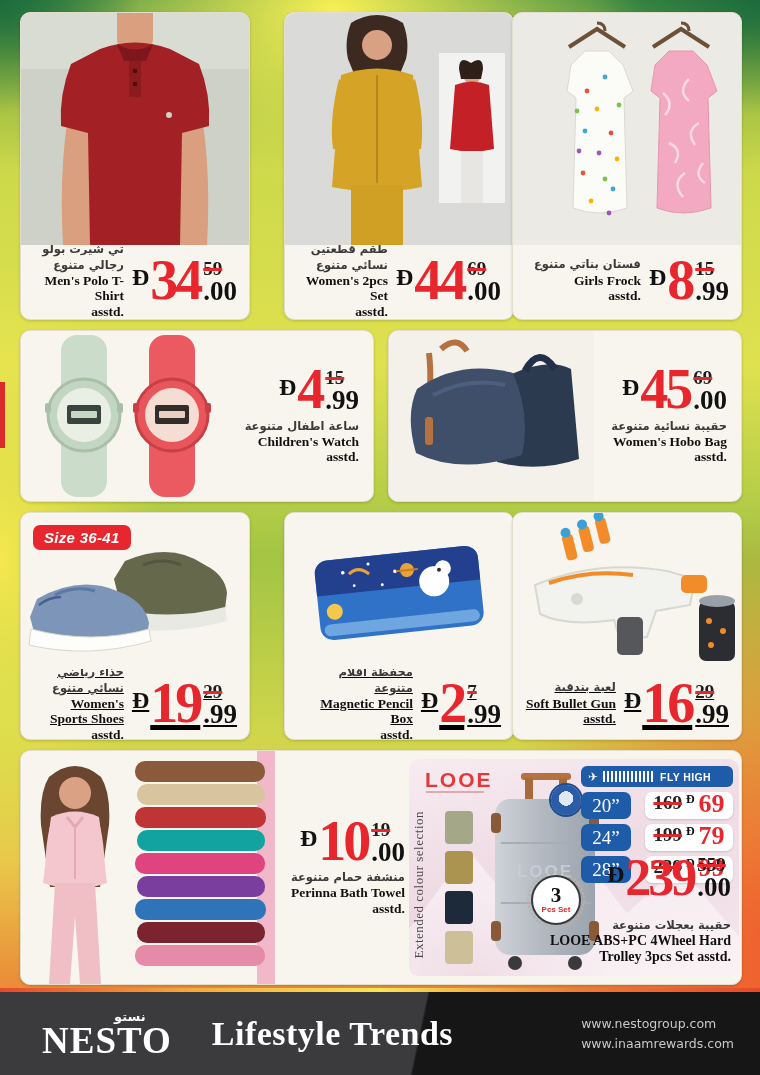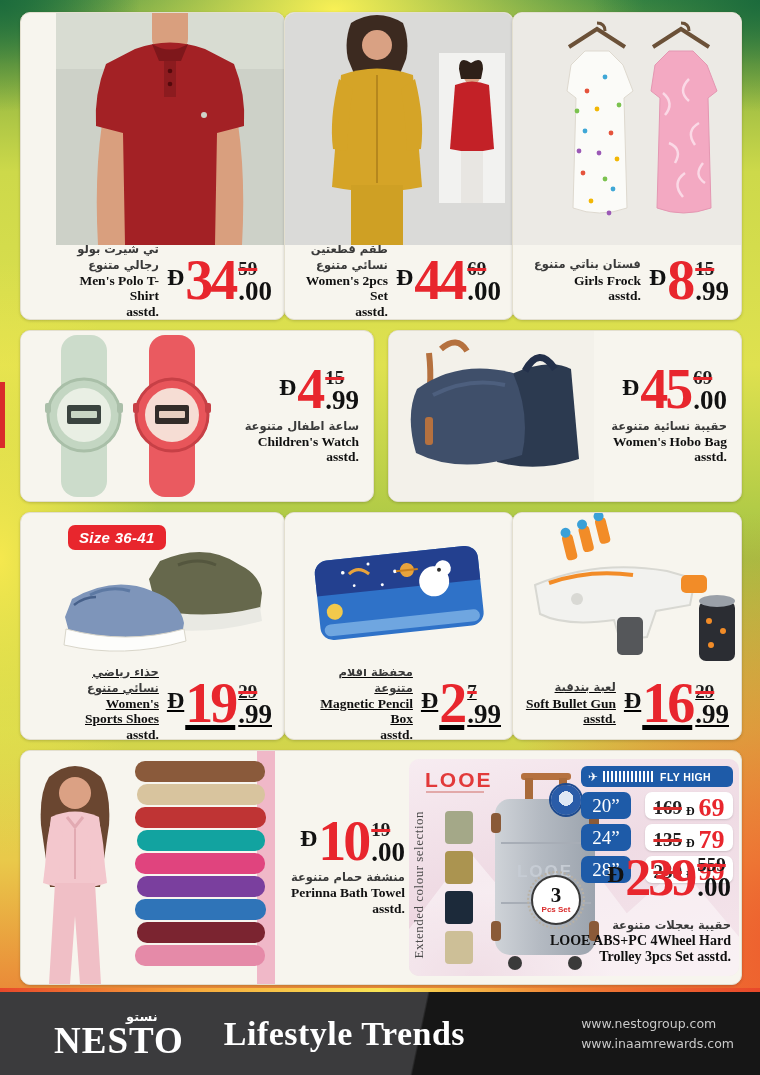--- a/index.html
+++ b/index.html
@@ -28,21 +28,21 @@
   .dec{font:700 27px/0.8 "Liberation Serif",serif;color:#111;}
   .names{text-align:right;}
   .ar{font:700 11.5px/1.4 "DejaVu Sans",sans-serif;color:#3a3a3a;direction:rtl;}
   .en{font:700 13.5px/1.15 "Liberation Serif",serif;color:#101010;}
   .info{display:flex;justify-content:flex-end;align-items:center;gap:8px;padding:0 12px;}
 
   
   .r1{top:12px;height:306px;width:228px;}
   .r1 .imgbox{height:232px;}
   .r1 .info{height:70px;}
-  .c1{left:20px;padding-left:35px;} .c2{left:284px;} .c3{left:512px;}
+  .c1{left:20px;} .c2{left:284px;} .c3{left:512px;}
   .r2{top:330px;height:170px;width:352px;display:flex;}
   .r2a{left:20px;} .r2b{left:388px;}
   .r2 .imgbox{height:170px;}
   .r2 .side{flex:1;display:flex;flex-direction:column;justify-content:center;align-items:flex-end;padding-right:14px;}
   .r2 .names{margin-top:6px;}
   .r3{top:512px;height:226px;width:228px;}
   .r3 .imgbox{height:156px;}
   .r3 .info{height:68px;text-decoration:underline;}
   .r4{top:750px;height:233px;width:720px;left:20px;display:flex;}
   .footgap{position:absolute;left:0;bottom:83px;width:760px;height:4px;background:linear-gradient(90deg,#e8482a,#f6a83c,#f8e455,#ef7f35,#e8482a);}
@@ -65,36 +65,36 @@
   .swatches{position:absolute;left:36px;top:52px;display:flex;flex-direction:column;gap:7px;}
   .sw{width:28px;height:33px;border-radius:4px;}
   .case-wrap{position:absolute;left:78px;top:14px;width:116px;height:200px;}
   .tablecol{position:absolute;right:6px;top:7px;width:152px;}
   .flypill{display:flex;align-items:center;gap:5px;background:#1e5ba8;border-radius:6px;height:21px;padding:0 7px;}
   .plane{color:#fff;font-size:12px;line-height:1;transform:rotate(0deg);}
   .barcode{width:52px;height:11px;background:repeating-linear-gradient(90deg,#fff 0 2px,rgba(255,255,255,0) 2px 4px);}
   .flytxt{color:#fff;font:700 10.5px "Liberation Sans",sans-serif;letter-spacing:.4px;}
   .srow{display:flex;margin-top:5px;height:27px;}
   .stab{width:50px;background:#1e5ba8;color:#fff;border-radius:7px;font:400 19px "Liberation Serif",serif;display:grid;place-items:center;}
-  .sprice{flex:1;margin-left:14px;background:#fff;border-radius:7px;display:flex;align-items:flex-end;justify-content:center;gap:4px;box-shadow:0 1px 2px rgba(0,0,0,.15);}
+  .sprice{flex:1;margin-left:14px;background:#fff;border-radius:7px;display:flex;align-items:flex-start;justify-content:center;gap:4px;box-shadow:0 1px 2px rgba(0,0,0,.15);}
   .sold{font:700 19px "Liberation Serif",serif;color:#222;text-decoration:line-through;-webkit-text-decoration-color:#d92b2b;text-decoration-color:#d92b2b;text-decoration-thickness:2.5px;}
   .scur{font:700 12px "Liberation Serif",serif;color:#111;}
   .snew{font:700 26px/0.9 "Liberation Serif",serif;color:#e8262d;}
   .warranty{position:absolute;right:158px;top:26px;width:30px;height:30px;border-radius:50%;background:radial-gradient(circle at 50% 45%,#dfe8f4 0 32%,#2a5ca8 33% 100%);box-shadow:0 0 0 2px #1e4b8f;}
   .bigprice{position:absolute;right:8px;top:96px;}
   .bigprice .int{font-size:52px;}
   .pcs{position:absolute;right:158px;top:116px;width:46px;height:46px;border-radius:50%;background:#fff;border:2px solid #3a3a3a;outline:2px dotted #b9b1a4;outline-offset:2px;display:flex;flex-direction:column;align-items:center;justify-content:center;}
   .pcs .n{font:700 21px/0.9 "Liberation Serif",serif;color:#111;}
   .pcs .l{font:700 8px "Liberation Sans",sans-serif;color:#d92b2b;}
   .lnames{position:absolute;right:8px;top:158px;width:220px;text-align:right;}
   .lnames .en{font-size:14px;}
 
   
   .footer{position:absolute;left:0;bottom:0;width:760px;height:83px;display:flex;align-items:center;background:linear-gradient(102deg,#3b3b3d 0 55%,#161616 55.3% 100%);}
-  .nlogo{margin-left:54px;text-align:center;color:#fff;}
+  .nlogo{margin-left:42px;text-align:center;color:#fff;}
   .nlogo .lar{font:700 13px/1 "DejaVu Sans",sans-serif;margin-bottom:1px;margin-left:46px;}
   .nlogo .len{font:700 37px/0.9 "Liberation Serif",serif;letter-spacing:1px;}
   .tagline{margin-left:40px;color:#fff;font:700 34px "Liberation Serif",serif;letter-spacing:.5px;}
   .urls{margin-left:auto;margin-right:26px;color:#c9c9c9;font:400 12.5px/1.55 "DejaVu Sans",sans-serif;text-align:left;}
 </style>
 </head>
 <body>
 
 <div class="page">
   <div class="edge-red"></div>
@@ -507,21 +507,21 @@
           <span class="stab">20”</span>
           <span class="sprice">
               <span class="sold">169</span>
               <span class="scur">Ð</span>
               <span class="snew">69</span>
             </span>
         </div>
         <div class="srow">
           <span class="stab">24”</span>
           <span class="sprice">
-              <span class="sold">135</span>
+              <span class="sold">199</span>
               <span class="scur">Ð</span>
               <span class="snew">79</span>
             </span>
         </div>
         <div class="srow">
           <span class="stab">28”</span>
           <span class="sprice">
               <span class="sold">239</span>
               <span class="scur">Ð</span>
               <span class="snew">99</span>

